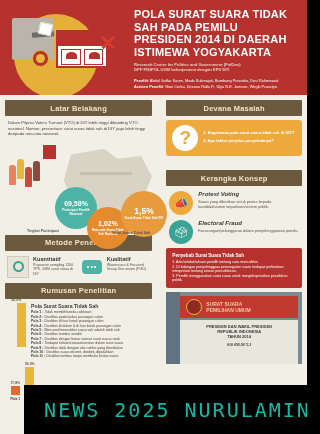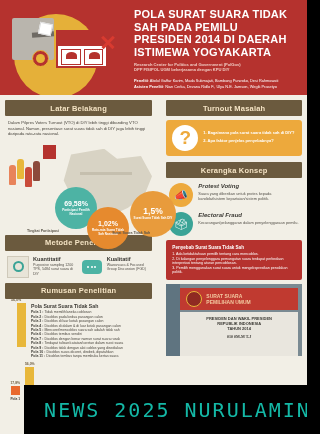--- a/index.html
+++ b/index.html
@@ -110,21 +110,21 @@
     position:absolute; left:36px; top:0px; width:13px; height:14px;
     background:#b5322e;
   }
   .circ {
     position:absolute; border-radius:50%; color:#fff; text-align:center;
     display:flex; flex-direction:column; align-items:center; justify-content:center;
   }
   .c1 { left:4px; top:42px; width:54px; height:54px; background:#3aa396; }
   .c2 { left:50px; top:48px; width:42px; height:42px; background:#4db3a4; }
   .c3 { left:82px; top:68px; width:42px; height:42px; background:#e68a2e; }
-  .c4 { left:125px; top:52px; width:46px; height:46px; background:#e89b3c; }
+  .c4 { left:116px; top:52px; width:46px; height:46px; background:#e89b3c; }
   .c-val { font-weight:bold; font-size:8.5px; line-height:9px; }
   .c2 .c-val { font-size:7px; }
   .c3 .c-val { font-size:7px; }
   .c-lab { font-size:3.1px; line-height:3.6px; margin-top:1px; font-weight:bold; padding:0 2px; }
   .cap { position:absolute; font-size:3.6px; font-weight:bold; color:#5d574c; }
 
   
   .rum-box {
     margin-top:4px; background:#eda93c; border-radius:3px;
     display:flex; align-items:center; gap:5px; padding:5px 6px;
@@ -383,30 +383,30 @@
             <div class="xlab">Pola 7</div>
             <div class="xlab">Pola 8</div>
             <div class="xlab">Pola 9</div>
             <div class="xlab">Pola 10</div>
           </div>
       </div>
     </div>
 
     <div class="col-r">
 
-      <div class="sec-bar">Turnout Masalah</div>
+      <div class="sec-bar">Devana Masalah</div>
       <div class="rum-box">
         <div class="qmark">?</div>
         <div class="rum-list">
           <div>1. Bagaimana pola surat suara tidak sah di DIY?</div>
           <div>2. Apa faktor penjelas penyebabnya?</div>
         </div>
       </div>
 
-      <div class="sec-bar" style="margin-top:6px">Kerangka Konsep</div>
+      <div class="sec-bar" style="margin-top:14px">Kerangka Konsep</div>
 
       <div class="kk-item">
         <div class="kk-icon kk-1">📣</div>
         <div>
           <div class="kk-title">Protest Voting</div>
           <div class="kk-desc">Suara yang diberikan untuk protes kepada kandidat/sistem kepartaian/sistem politik.</div>
         </div>
       </div>
       <div class="kk-item">
         <div class="kk-icon kk-2">🗳</div>

